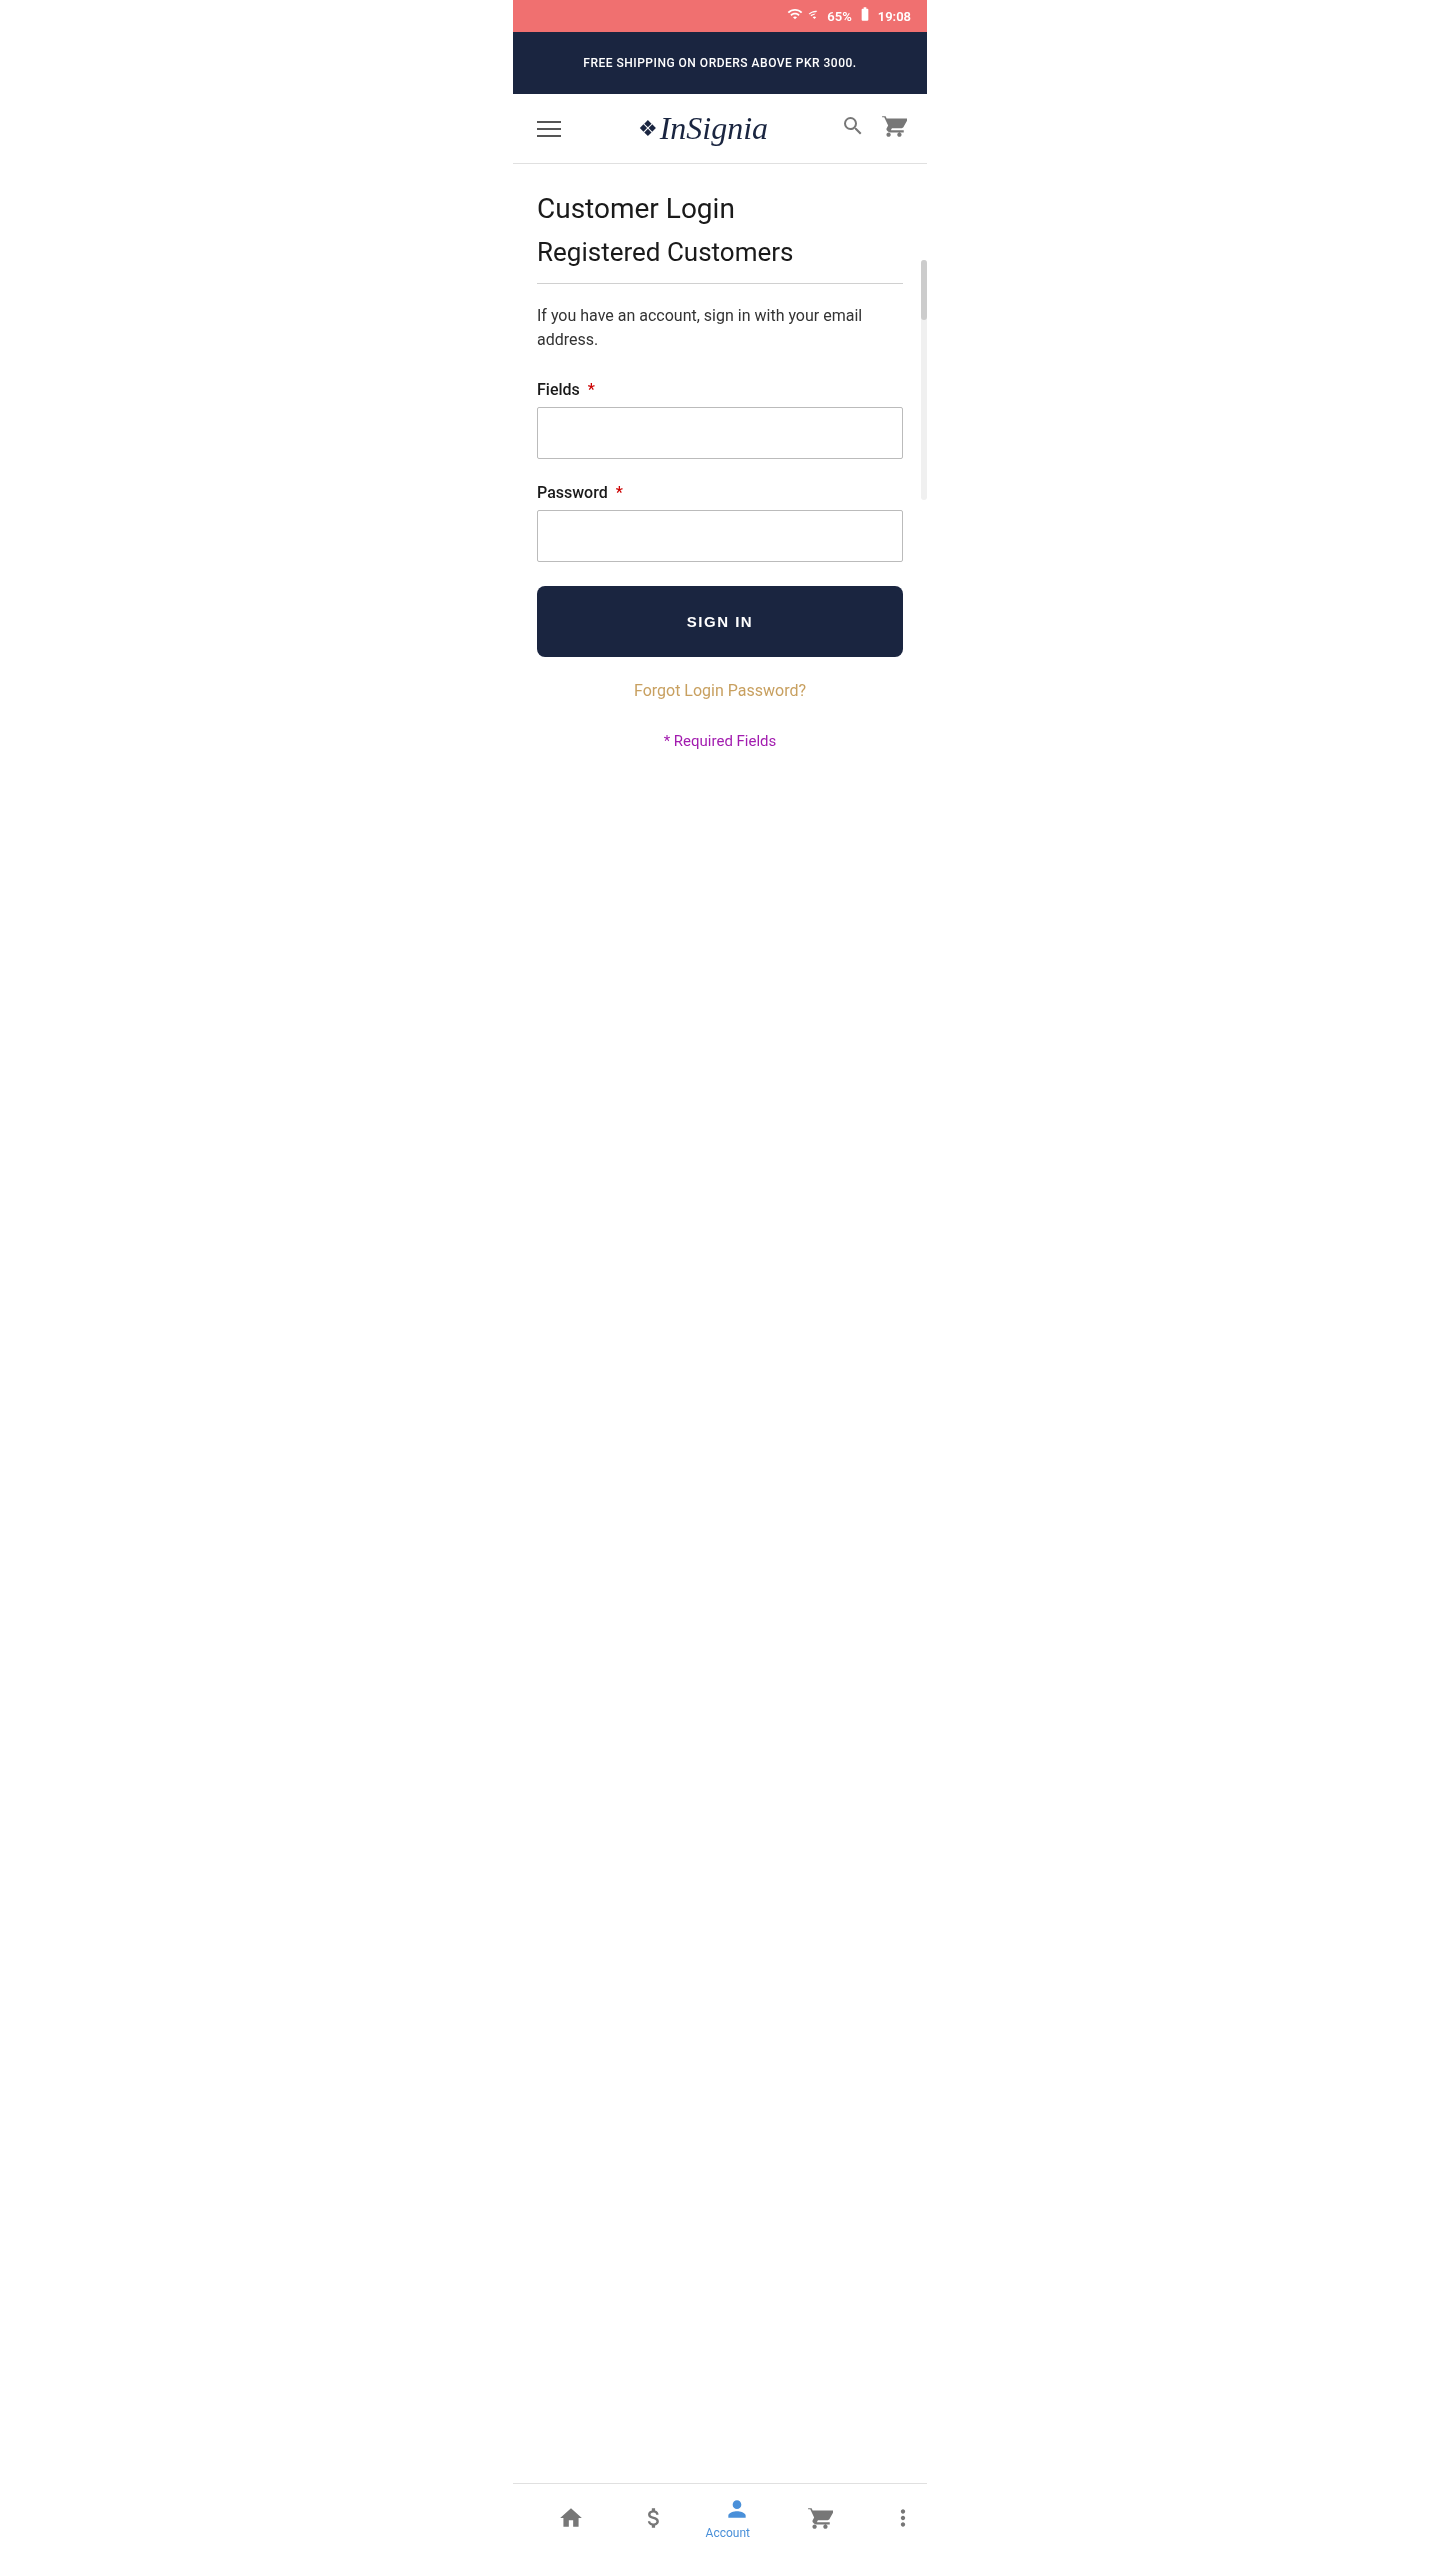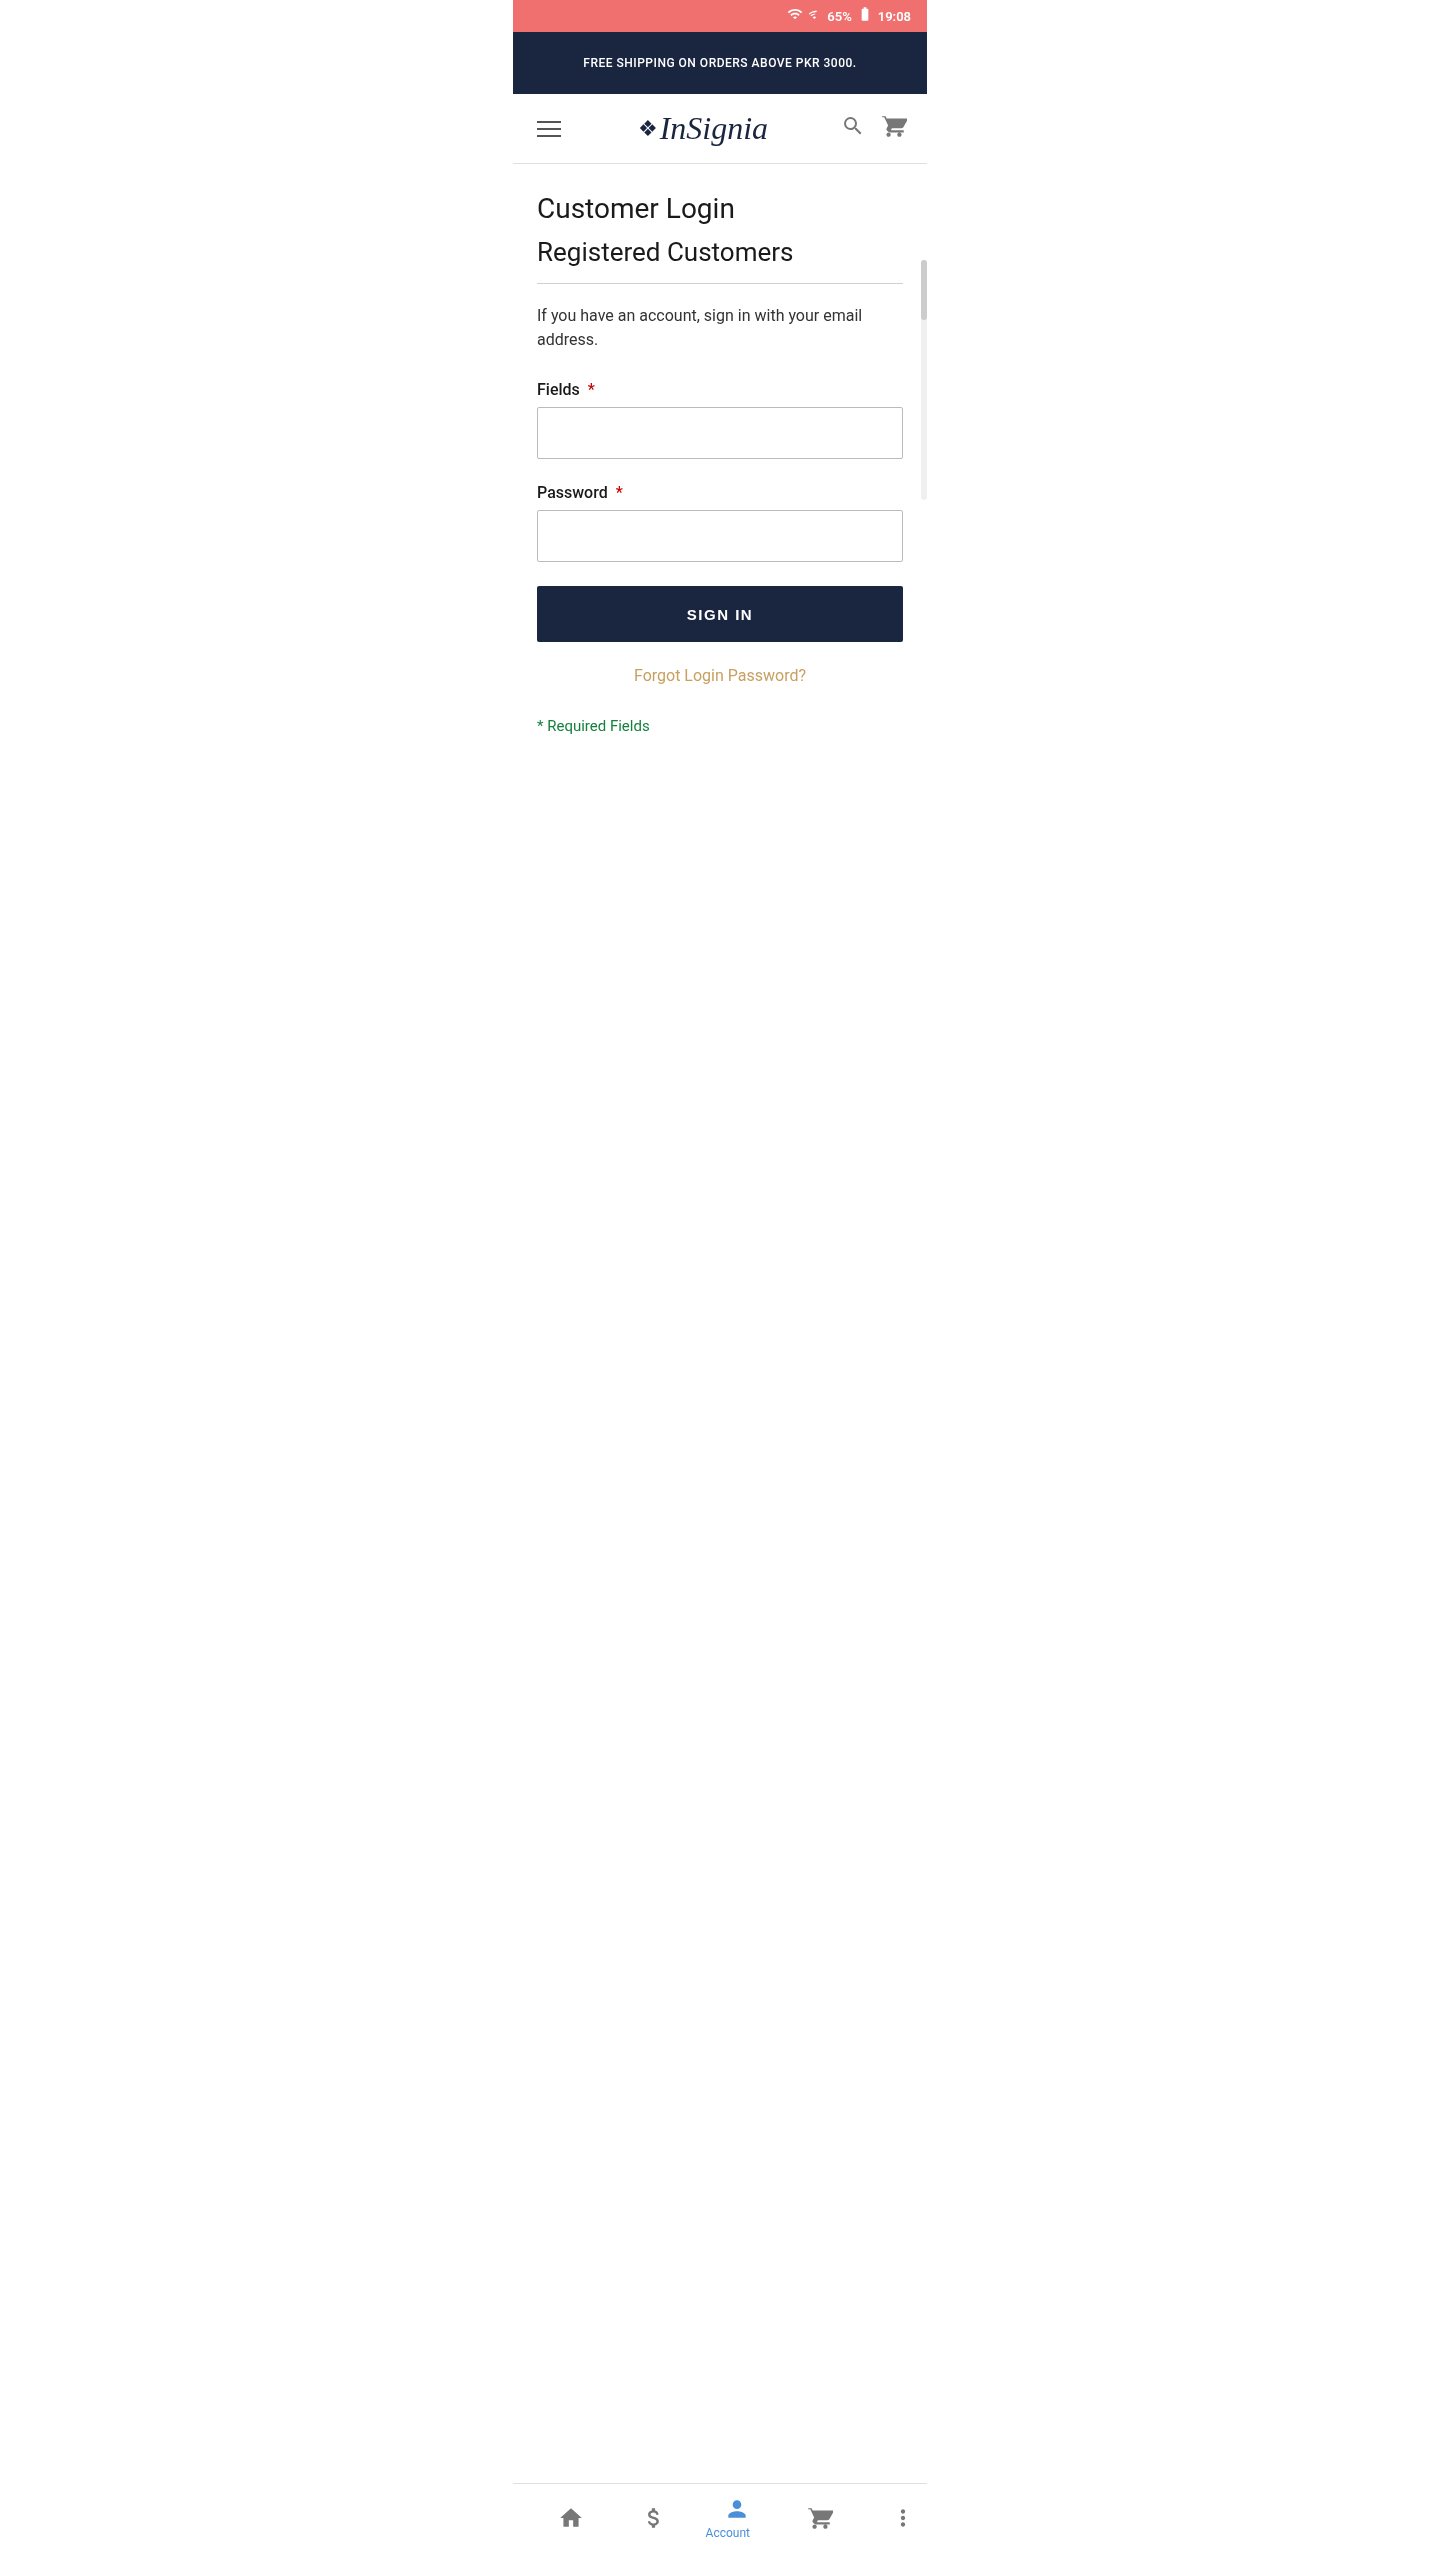--- a/index.html
+++ b/index.html
@@ -186,45 +186,46 @@
       border: 1px solid #bbb;
       border-radius: 2px;
       padding: 0 12px;
       font-size: 16px;
       outline: none;
       background: white;
     }
 
     .sign-in-btn {
       width: 100%;
-      height: 56px;
+      height: 71px;
       background: #1a2540;
       color: white;
       border: none;
       font-size: 15px;
       font-weight: 700;
       letter-spacing: 1.5px;
       cursor: pointer;
-      border-radius: 2px;
+      border-radius: 8px;
       margin-bottom: 24px;
       text-transform: uppercase;
     }
 
     .forgot-password-link {
       display: block;
       text-align: center;
       color: #c8a060;
       font-size: 16px;
       text-decoration: none;
       margin-bottom: 32px;
       cursor: pointer;
     }
 
     .required-fields-note {
-      color: #15803d;
+      text-align: center;
+      color: #a21caf;
       font-size: 15px;
       margin-bottom: 40px;
     }
 
     
     .bottom-nav {
       position: fixed;
       bottom: 0;
       left: 50%;
       transform: translateX(-50%);

